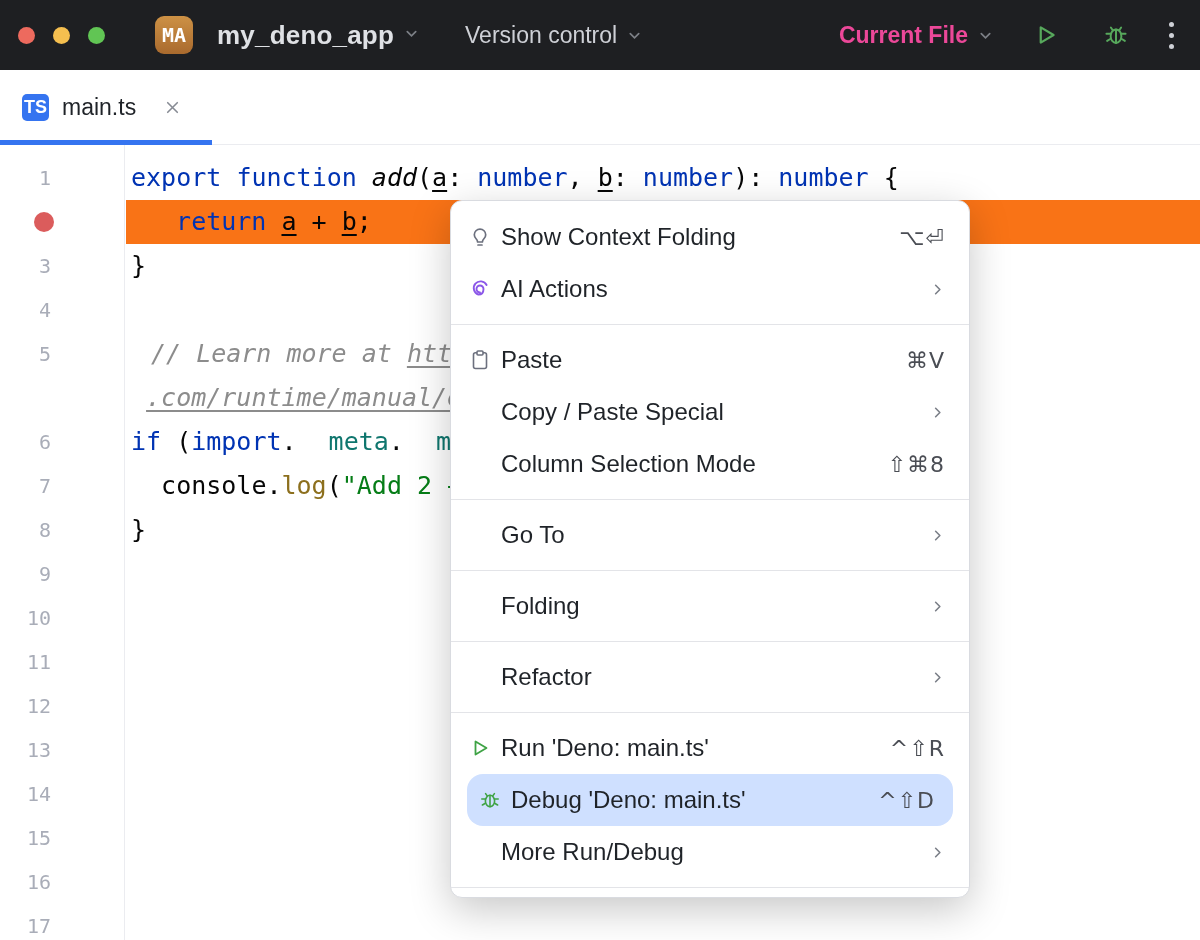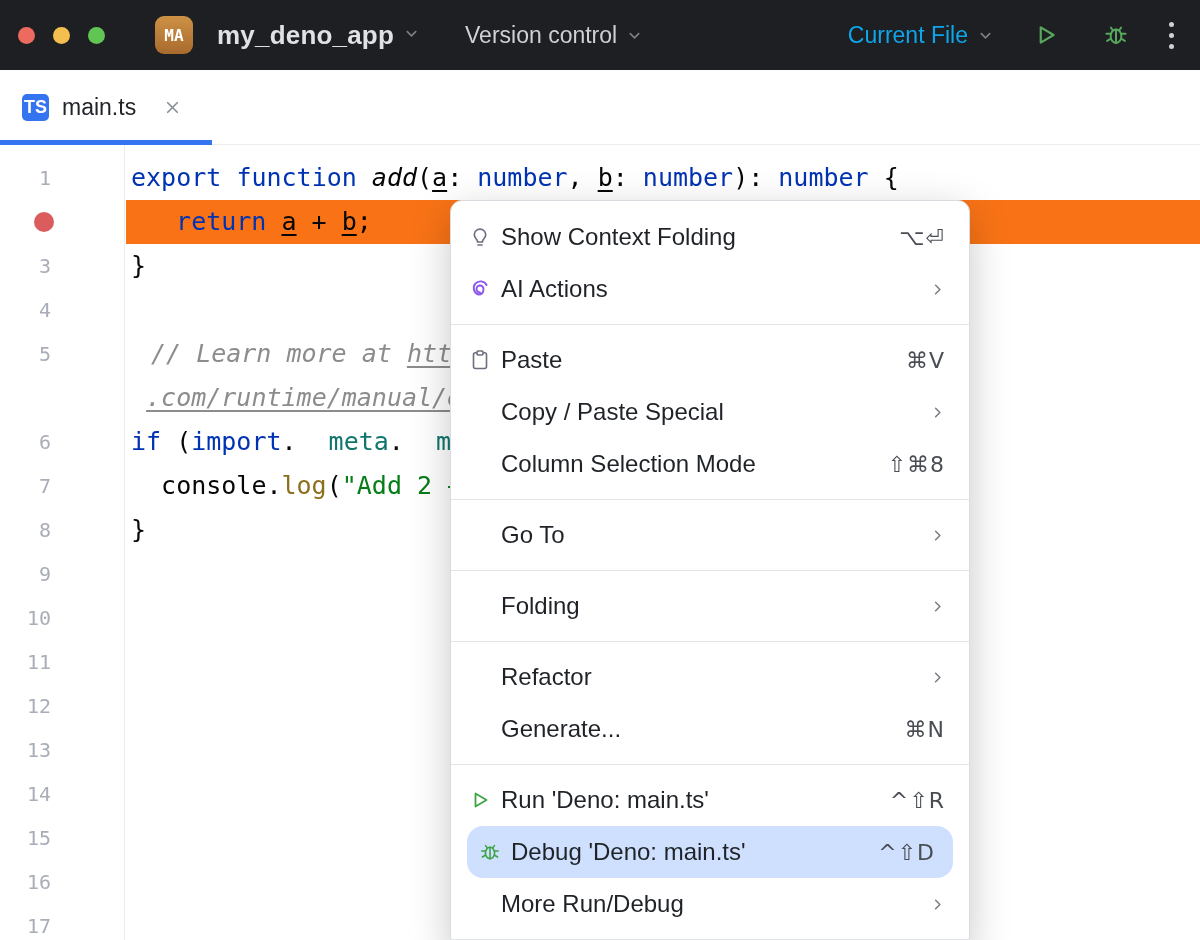--- a/index.html
+++ b/index.html
@@ -10,26 +10,26 @@
   
   .titlebar { position:absolute; left:0; top:0; width:1200px; height:70px;
               background:#1e1f22; display:flex; align-items:center; }
   .traffic { display:flex; gap:18px; margin-left:18px; }
   .tl { width:17px; height:17px; border-radius:50%; }
   .tl.red{background:#ed6a5e}.tl.yellow{background:#f5bf4f}.tl.green{background:#61c554}
   .proj-widget { display:flex; align-items:center; margin-left:50px; cursor:default; }
   .proj-icon { width:38px; height:38px; border-radius:9px;
                background:linear-gradient(#cd9145,#a96a2e);
                color:#fff; font-family:"DejaVu Sans Mono",monospace; font-weight:bold;
-               font-size:16px; display:flex; align-items:center; justify-content:center; }
+               font-size:20px; display:flex; align-items:center; justify-content:center; }
   .proj-name { margin-left:24px; color:#dfe1e5; font-size:26px; font-weight:600; letter-spacing:.2px; }
   .chev { margin-left:10px; opacity:.75; }
   .vcs-widget { display:flex; align-items:center; margin-left:46px; color:#ced0d6; font-size:23px; }
   .tb-right { margin-left:auto; display:flex; align-items:center; gap:36px; padding-right:26px; }
-  .runcfg { display:flex; align-items:flex-start; color:#0ea5e9; font-size:23px; }
+  .runcfg { display:flex; align-items:flex-start; color:#ec4899; font-size:23px;font-weight:bold; }
   .tb-btn { display:flex; align-items:center; justify-content:center; width:34px; height:34px; }
   .kebab { display:flex; flex-direction:column; gap:6px; align-items:center; }
   .kebab i { width:5px; height:5px; border-radius:50%; background:#ced0d6; display:block; }
 
   
   .tabbar { position:absolute; left:0; top:70px; width:1200px; height:75px; background:#fff;
             border-bottom:1px solid #ebecf0; }
   .tab { position:relative; display:inline-flex; align-items:center; height:100%; padding:0 24px 0 22px; }
   .ts-icon { width:27px; height:27px; border-radius:5px; background:#3574f0; color:#fff;
              font-size:18px; font-weight:bold; display:flex; align-items:center; justify-content:center; }
@@ -266,27 +266,20 @@
       <div class="menu-sep"></div>
       <div class="menu-item">
         <span class="mi-icon"></span>
         <span class="mi-label">Refactor</span>
         <span class="mi-right">
           <svg width="15" height="15" viewBox="0 0 16 16" fill="none" stroke="#7a7e87" stroke-width="1.7" stroke-linecap="round" stroke-linejoin="round">
             <path d="M6 3.5 10.5 8 6 12.5"></path>
           </svg>
         </span>
       </div>
-      <div class="menu-item">
-        <span class="mi-icon"></span>
-        <span class="mi-label">Generate...</span>
-        <span class="mi-right">
-          <span class="mi-shortcut">⌘N</span>
-        </span>
-      </div>
       <div class="menu-sep"></div>
       <div class="menu-item">
         <span class="mi-icon">
           <svg width="24" height="24" viewBox="0 0 24 24" fill="none" stroke="#3fa345" stroke-width="1.8" stroke-linejoin="round">
             <path d="M7.5 5.5v13l11-6.5z"></path>
           </svg>
         </span>
         <span class="mi-label">Run 'Deno: main.ts'</span>
         <span class="mi-right">
           <span class="mi-shortcut">^⇧R</span>

